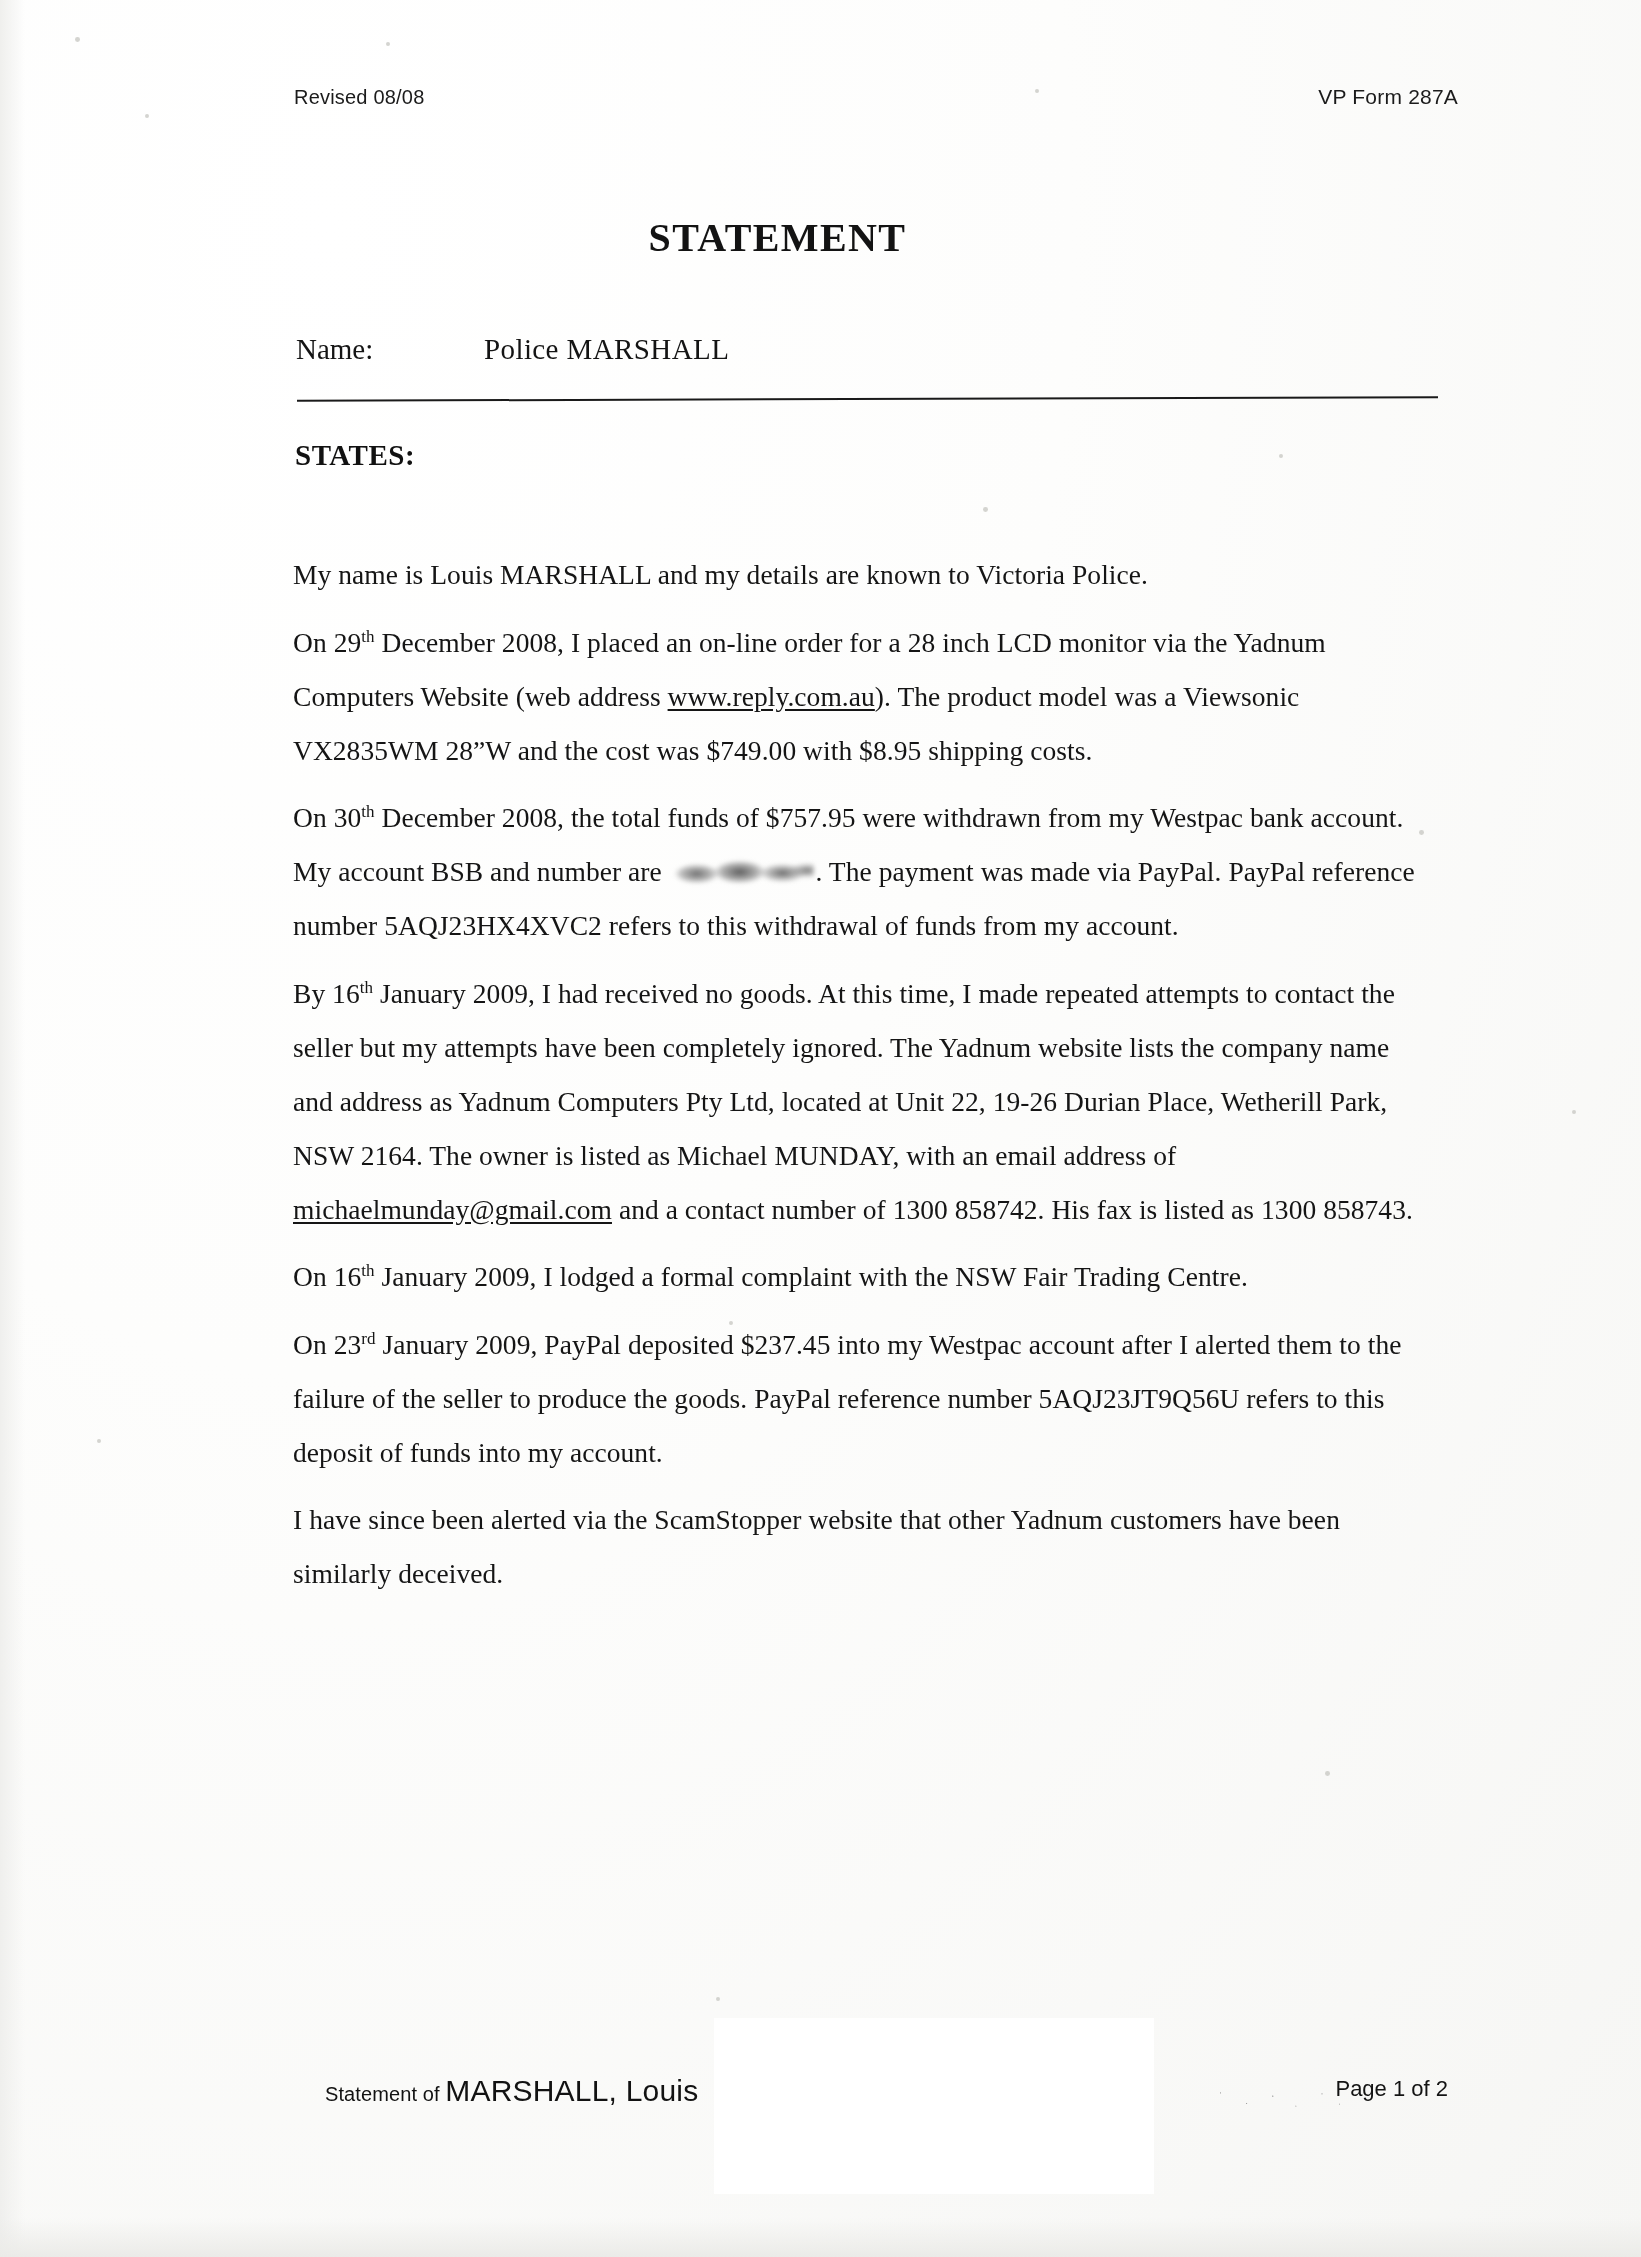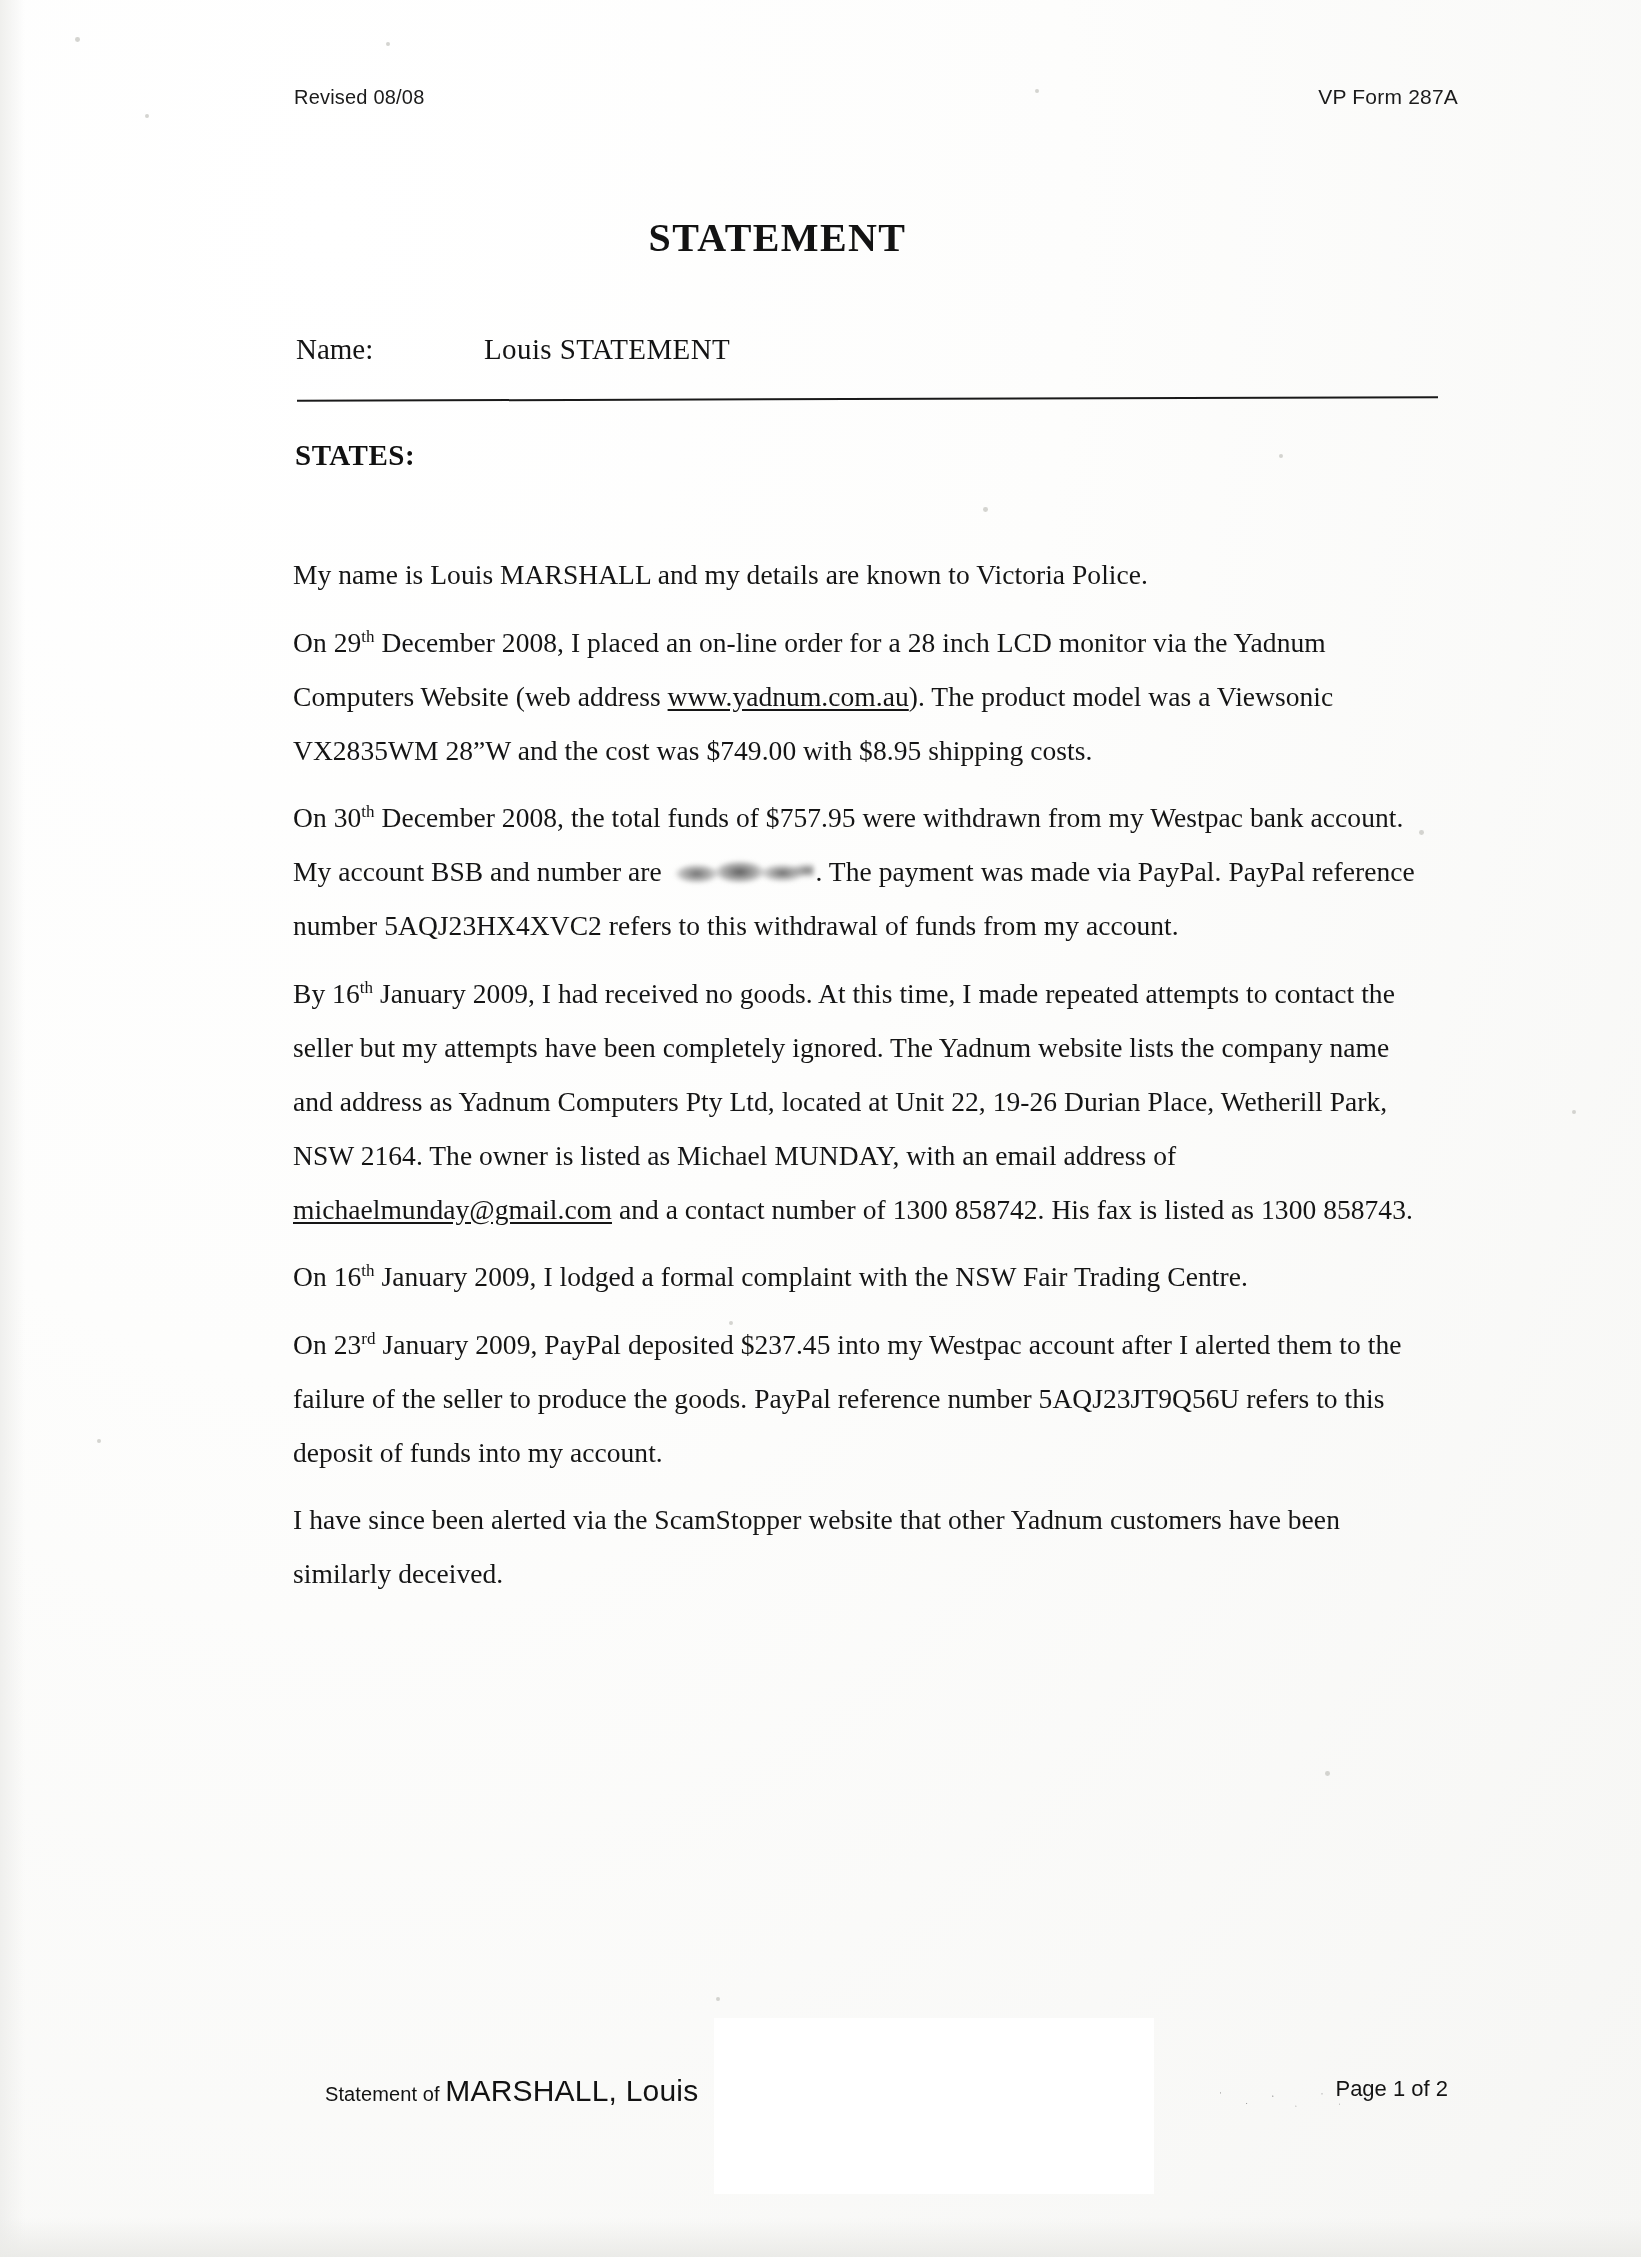--- a/index.html
+++ b/index.html
@@ -228,35 +228,35 @@
 
   <div class="header-row">
     <div class="header-left">Revised 08/08</div>
     <div class="header-right">VP Form 287A</div>
   </div>
 
   <div class="doc-title">STATEMENT</div>
 
   <div class="name-row">
     <div class="name-label">Name:</div>
-    <div class="name-value">Louis STATEMENT</div>
+    <div class="name-value">Police MARSHALL</div>
   </div>
 
   <div class="rule"></div>
 
   <div class="states-label">STATES:</div>
 
   <div class="body-block">
 
     <p class="para">
       <span>My name is Louis MARSHALL and my details are known to Victoria Police.</span>
     </p>
 
     <p class="para">
-      <span>On 29</span><sup>th</sup><span> December 2008, I placed an on-line order for a 28 inch LCD monitor via the Yadnum Computers Website (web address </span><span class="u">www.yadnum.com.au</span><span>).  The product model was a Viewsonic VX2835WM 28”W and the cost was $749.00 with $8.95 shipping costs.</span>
+      <span>On 29</span><sup>th</sup><span> December 2008, I placed an on-line order for a 28 inch LCD monitor via the Yadnum Computers Website (web address </span><span class="u">www.reply.com.au</span><span>).  The product model was a Viewsonic VX2835WM 28”W and the cost was $749.00 with $8.95 shipping costs.</span>
     </p>
 
     <p class="para">
       <span>On 30</span><sup>th</sup><span> December 2008, the total funds of $757.95 were withdrawn from my Westpac bank account.  My account BSB and number are </span><span class="redact-blur"></span><span>.  The payment was made via PayPal.  PayPal reference number 5AQJ23HX4XVC2 refers to this withdrawal of funds from my account.</span>
     </p>
 
     <p class="para">
       <span>By 16</span><sup>th</sup><span> January 2009, I had received no goods.  At this time, I made repeated attempts to contact the seller but my attempts have been completely ignored.  The Yadnum website lists the company name and address as Yadnum Computers Pty Ltd, located at Unit 22, 19-26 Durian Place, Wetherill Park, NSW 2164.  The owner is listed as Michael MUNDAY, with an email address of </span><span class="u">michaelmunday@gmail.com</span><span> and a contact number of 1300 858742.  His fax is listed as 1300 858743.</span>
     </p>
 

